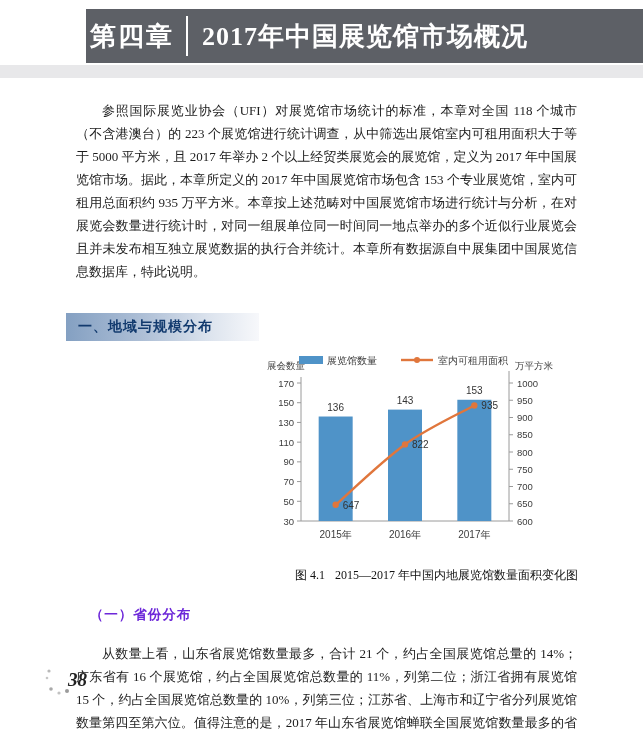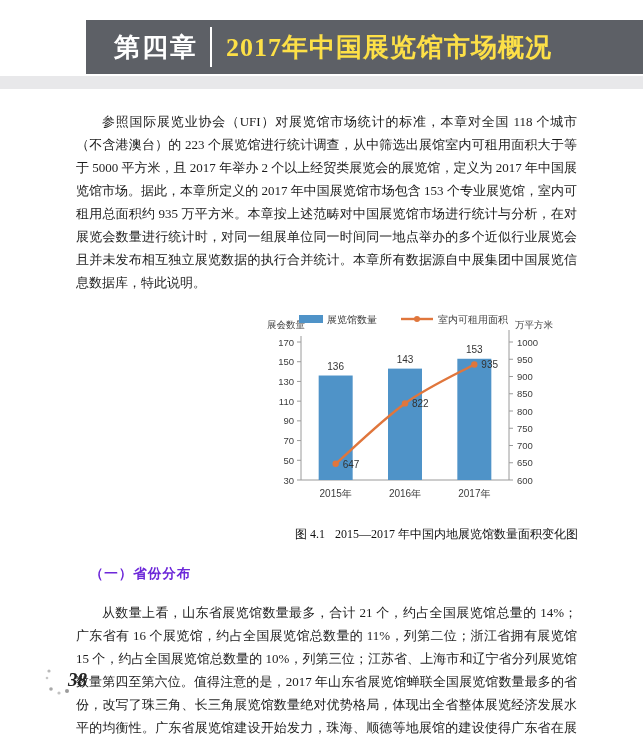--- a/index.html
+++ b/index.html
@@ -7,37 +7,37 @@
   body {
     width:643px; height:735px;
     background:#ffffff;
     font-family:"Liberation Serif", serif;
     color:#1c1c1c;
     overflow:hidden;
     position:relative;
   }
   
   .chapter-bar {
-    margin:20px 0 0 86px;
+    margin:9px 0 0 86px;
     height:54px;
     background:#5d6066;
     display:flex;
     align-items:center;
-    padding-left:28px;
+    padding-left:4px;
   }
   .chapter-bar .chapter-no {
     color:#ffffff; font-weight:bold; font-size:26px;
     letter-spacing:2px;
   }
   .chapter-bar .divider {
     width:2px; height:40px; background:#ffffff;
     margin:0 14px 0 12px;
   }
   .chapter-bar .chapter-title {
-    color:#fde047; font-weight:bold; font-size:26px;
+    color:#ffffff; font-weight:bold; font-size:26px;
     letter-spacing:1px;
   }
   .header-band {
     height:13px;
     background:#e8e8ea;
     margin-top:2px;
   }
   
   .content {
     margin:21px 50px 0 60px; 
@@ -101,20 +101,23 @@
   <span class="chapter-no">第四章</span>
   <span class="divider"></span>
   <span class="chapter-title">2017年中国展览馆市场概况</span>
 </div>
 <div class="header-band"></div>
 
 <div class="content">
 
   <p class="para">参照国际展览业协会（UFI）对展览馆市场统计的标准，本章对全国 118 个城市（不含港澳台）的 223 个展览馆进行统计调查，从中筛选出展馆室内可租用面积大于等于 5000 平方米，且 2017 年举办 2 个以上经贸类展览会的展览馆，定义为 2017 年中国展览馆市场。据此，本章所定义的 2017 年中国展览馆市场包含 153 个专业展览馆，室内可租用总面积约 935 万平方米。本章按上述范畴对中国展览馆市场进行统计与分析，在对展览会数量进行统计时，对同一组展单位同一时间同一地点举办的多个近似行业展览会且并未发布相互独立展览数据的执行合并统计。本章所有数据源自中展集团中国展览信息数据库，特此说明。</p>
 
+  <div>
+    <span class="section-heading">一、地域与规模分布</span>
+  </div>
 
   <div class="figure-wrap">
     <svg class="chart-svg" width="300" height="212" viewBox="0 0 300 212" xmlns="http://www.w3.org/2000/svg">
         <line x1="38" y1="24" x2="38" y2="168" stroke="#9a9a9a"></line>
         <line x1="38" y1="168" x2="246" y2="168" stroke="#9a9a9a"></line>
         <line x1="246" y1="18" x2="246" y2="168" stroke="#9a9a9a"></line>
         <line x1="34" y1="30" x2="38" y2="30" stroke="#9a9a9a"></line>
         <text x="31" y="33.5" text-anchor="end" font-size="9.5" fill="#3c3c3c">170</text>
         <line x1="34" y1="49.71428571428572" x2="38" y2="49.71428571428572" stroke="#9a9a9a"></line>
         <text x="31" y="53.21428571428572" text-anchor="end" font-size="9.5" fill="#3c3c3c">150</text>

